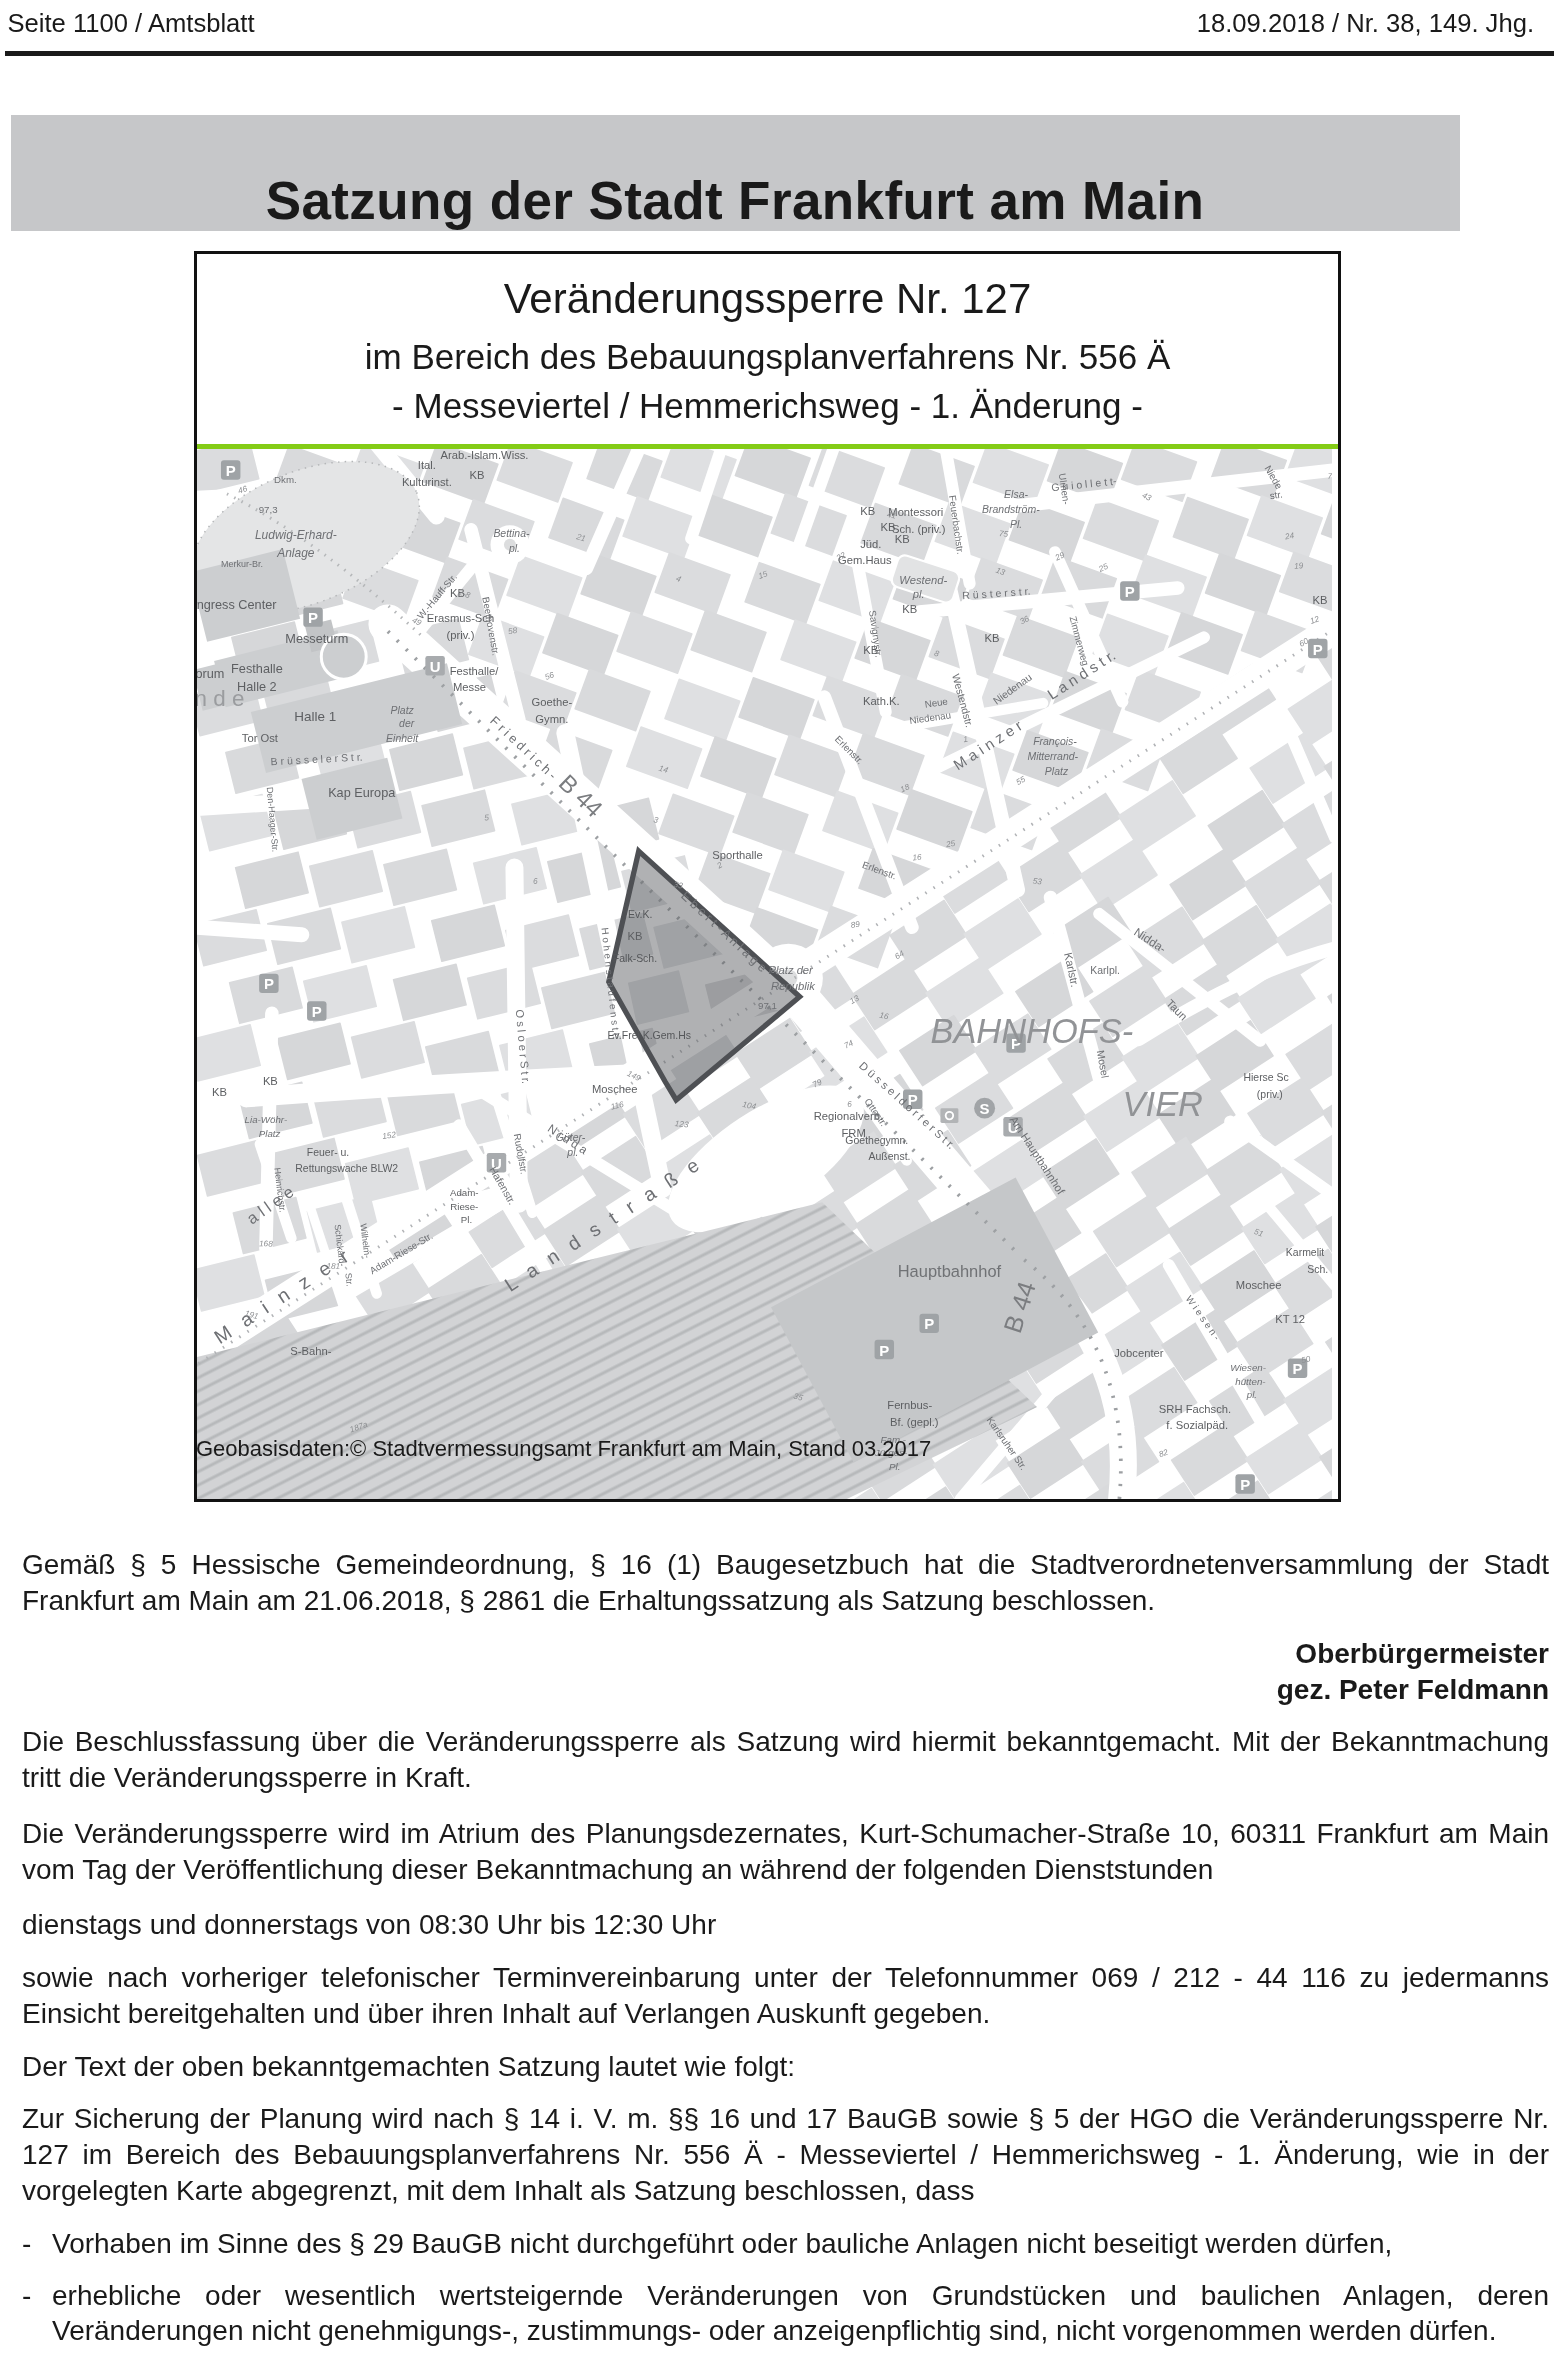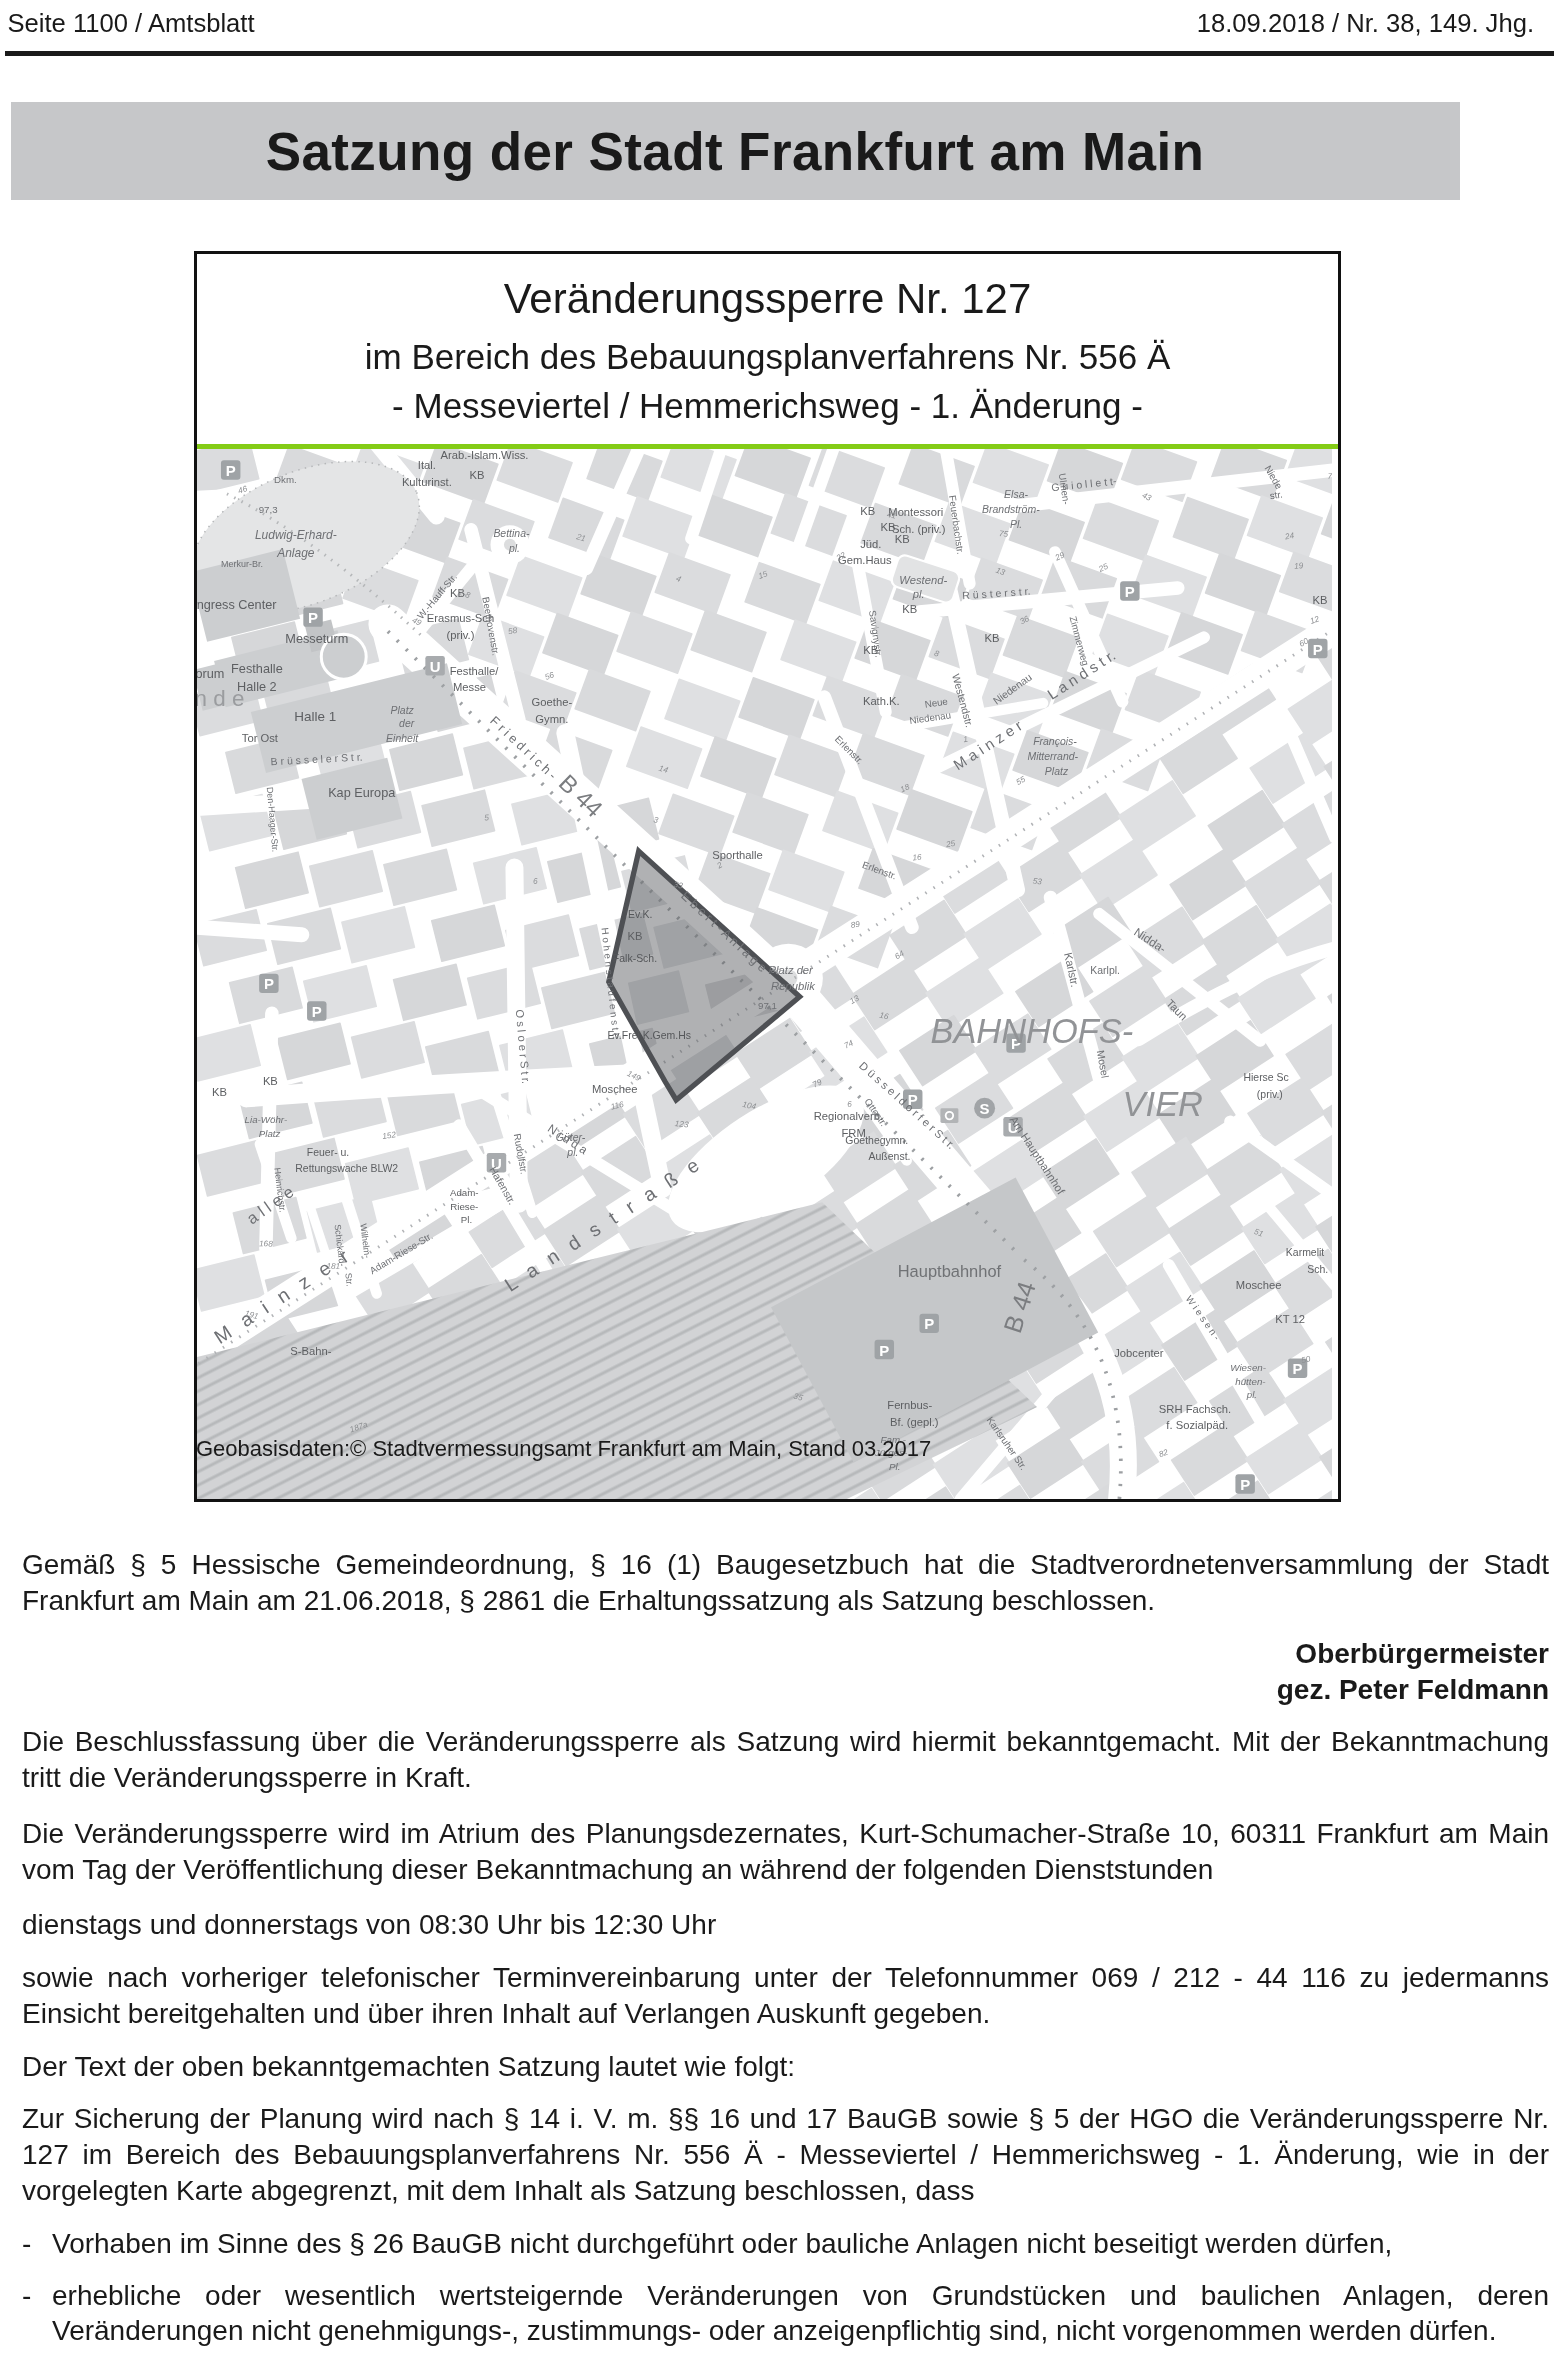--- a/index.html
+++ b/index.html
@@ -4,22 +4,22 @@
 <style>
   html,body{margin:0;padding:0}
   body{
     width:1558px;height:2377px;position:relative;overflow:hidden;
     background:#ffffff;color:#1a1a1a;
     font-family:"Liberation Sans","DejaVu Sans",sans-serif;
   }
   .header-left{position:absolute;top:9px;left:7.5px;font-size:25.6px}
   .header-right{position:absolute;top:9px;right:24px;font-size:25.6px}
   .header-rule{position:absolute;top:51px;left:4.5px;right:4.5px;height:5.3px;background:#1a1a1a}
-  .banner{position:absolute;top:102px;left:10.5px;width:1449px;height:98px;
-          display:flex;align-items:center;justify-content:center}
+  .banner{position:absolute;top:115px;left:10.5px;width:1449px;height:116px;
+          display:flex;align-items:flex-end;justify-content:center}
   .banner-title{font-size:53px;font-weight:bold;letter-spacing:0.4px}
   .map-frame{position:absolute;top:251px;left:194px;width:1141px;border:3px solid #111;background:#fff}
   .map-titles{text-align:center;border-bottom:5px solid #84cc16;padding:13.5px 6px 15px}
   .mt1{font-size:42px;line-height:50px;margin:6px 0 12px}
   .mt2{font-size:35px;line-height:42px;margin:6px 0}
   .mt3{font-size:35px;line-height:42px;margin:7.5px 0 1.5px}
   #city-map{display:block}
   .map-caption{position:absolute;top:1436px;left:196px;font-size:22px}
   .body-text{position:absolute;top:1547px;left:22px;width:1527px;font-size:28px;line-height:36px}
   .body-text p{margin:0 0 16.6px;text-align:justify}
@@ -708,20 +708,20 @@
     <div>gez. Peter Feldmann</div>
   </div>
   <p class="gap-b">Die Beschlussfassung über die Veränderungssperre als Satzung wird hiermit bekanntgemacht. Mit der Bekanntmachung tritt die Veränderungssperre in Kraft.</p>
   <p class="gap-b">Die Veränderungssperre wird im Atrium des Planungsdezernates, Kurt-Schumacher-Straße 10, 60311 Frankfurt am Main vom Tag der Veröffentlichung dieser Bekanntmachung an während der folgenden Dienststunden</p>
   <p>dienstags und donnerstags von 08:30 Uhr bis 12:30 Uhr</p>
   <p>sowie nach vorheriger telefonischer Terminvereinbarung unter der Telefonnummer 069 / 212 - 44 116 zu jedermanns Einsicht bereitgehalten und über ihren Inhalt auf Verlangen Auskunft gegeben.</p>
   <p>Der Text der oben bekanntgemachten Satzung lautet wie folgt:</p>
   <p>Zur Sicherung der Planung wird nach § 14 i. V. m. §§ 16 und 17 BauGB sowie § 5 der HGO die Veränderungssperre Nr. 127 im Bereich des Bebauungsplanverfahrens Nr. 556 Ä - Messeviertel / Hemmerichsweg - 1. Änderung, wie in der vorgelegten Karte abgegrenzt, mit dem Inhalt als Satzung beschlossen, dass</p>
   <div class="bullet">
     <span class="dash">-</span>
-    <span class="bt">Vorhaben im Sinne des § 26 BauGB nicht durchgeführt oder bauliche Anlagen nicht beseitigt werden dürfen,</span>
+    <span class="bt">Vorhaben im Sinne des § 29 BauGB nicht durchgeführt oder bauliche Anlagen nicht beseitigt werden dürfen,</span>
   </div>
   <div class="bullet">
     <span class="dash">-</span>
     <span class="bt">erhebliche oder wesentlich wertsteigernde Veränderungen von Grundstücken und baulichen Anlagen, deren Veränderungen nicht genehmigungs-, zustimmungs- oder anzeigenpflichtig sind, nicht vorgenommen werden dürfen.</span>
   </div>
 </div>
 
 
 </body></html>

